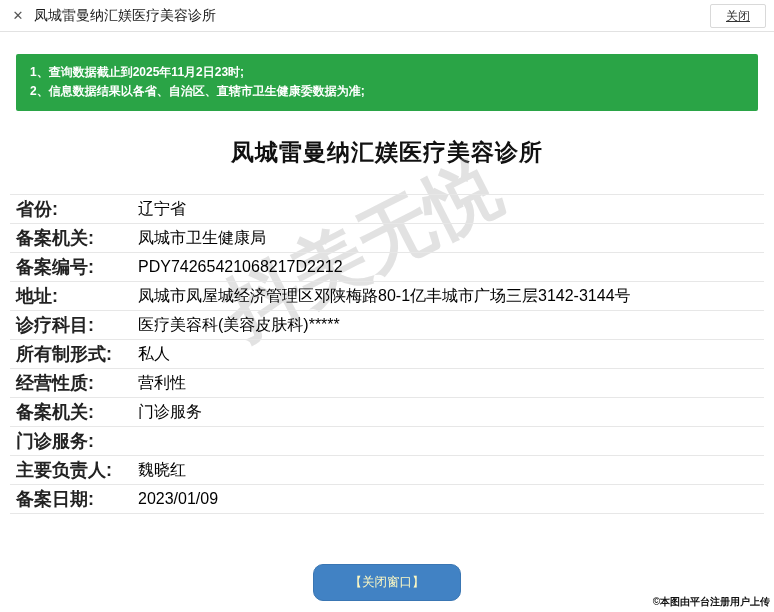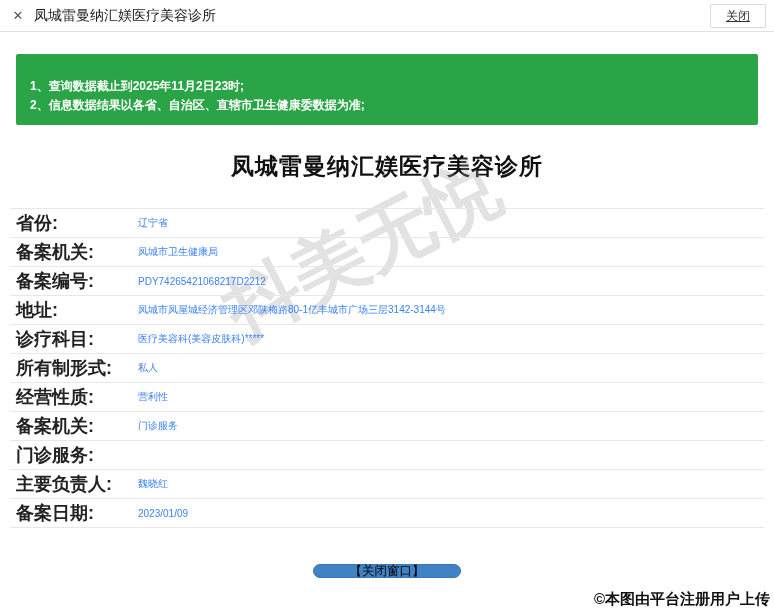--- a/index.html
+++ b/index.html
@@ -55,21 +55,21 @@
     cursor: pointer;
     text-decoration: underline;
   }
 
   
   .notice {
     margin: 22px 16px 0 16px;
     background: #2aa446;
     color: #ffffff;
     border-radius: 2px;
-    padding: 23px 14px 10px 14px;
+    padding: 9px 14px 10px 14px;
     font-size: 12px;
     line-height: 19px;
     font-weight: bold;
   }
   .notice div { white-space: nowrap; }
 
   
   .doc-title {
     text-align: center;
     font-size: 23px;
@@ -97,22 +97,22 @@
     flex: 0 0 120px;
     font-size: 18px;
     color: #222;
     font-weight: bold;
     display: flex;
     align-items: center;
     padding-left: 6px;
   }
   .cell-value {
     flex: 1;
-    font-size: 10px;
-    color: #3b82f6;
+    font-size: 16px;
+    color: #000000;
     display: flex;
     align-items: center;
     padding-left: 8px;
     word-break: break-all;
   }
 
   
   .watermark {
     position: absolute;
     left: 0; top: 150px;
@@ -136,33 +136,33 @@
   
   .footer {
     position: absolute;
     left: 0; bottom: 0;
     width: 774px;
     height: 66px;
   }
   .footer-btn {
     position: absolute;
     left: 313px; top: 18px;
-    width: 148px; height: 14px;
+    width: 148px; height: 37px;
     background: #4182c4;
-    color: #000000;
+    color: #fef9c3;
     font-size: 12.5px;
     border: 1px solid #3a76b3;
     border-radius: 10px;
     display: flex; align-items: center; justify-content: center;
     cursor: pointer;
   }
   .footer-credit {
     position: absolute;
     right: 4px; bottom: 3px;
-    font-size: 15px;
+    font-size: 10px;
     color: #111;
     font-weight: bold;
     white-space: nowrap;
   }
 </style>
 </head>
 <body>
 
 <div id="app">
 

